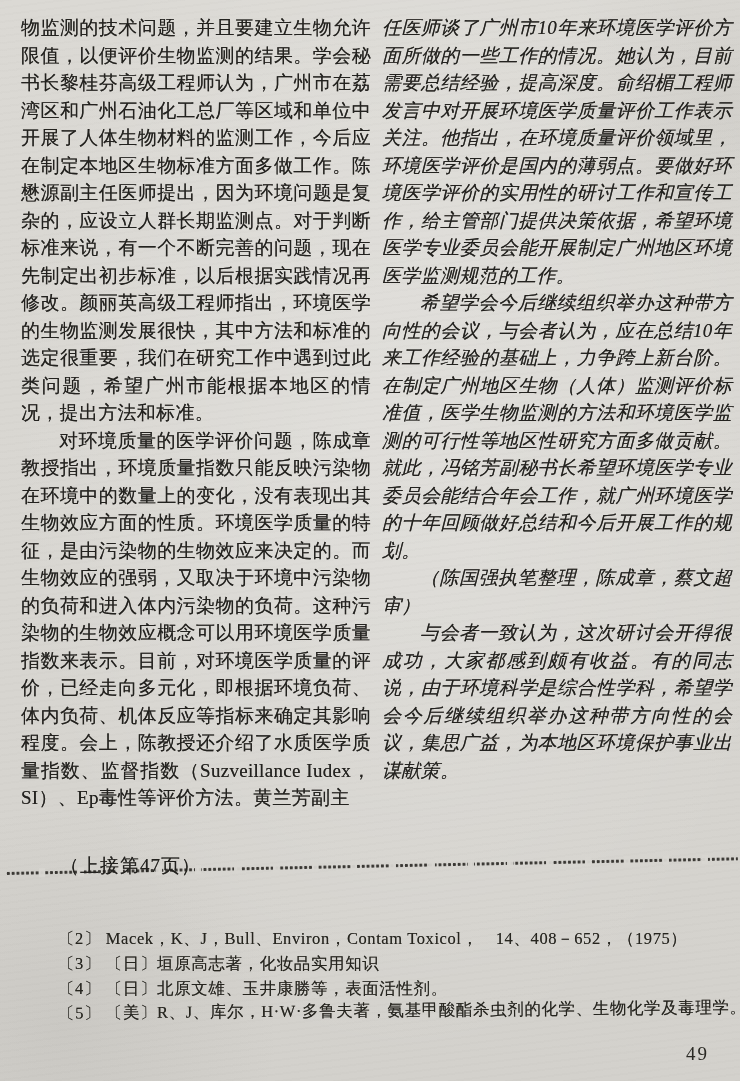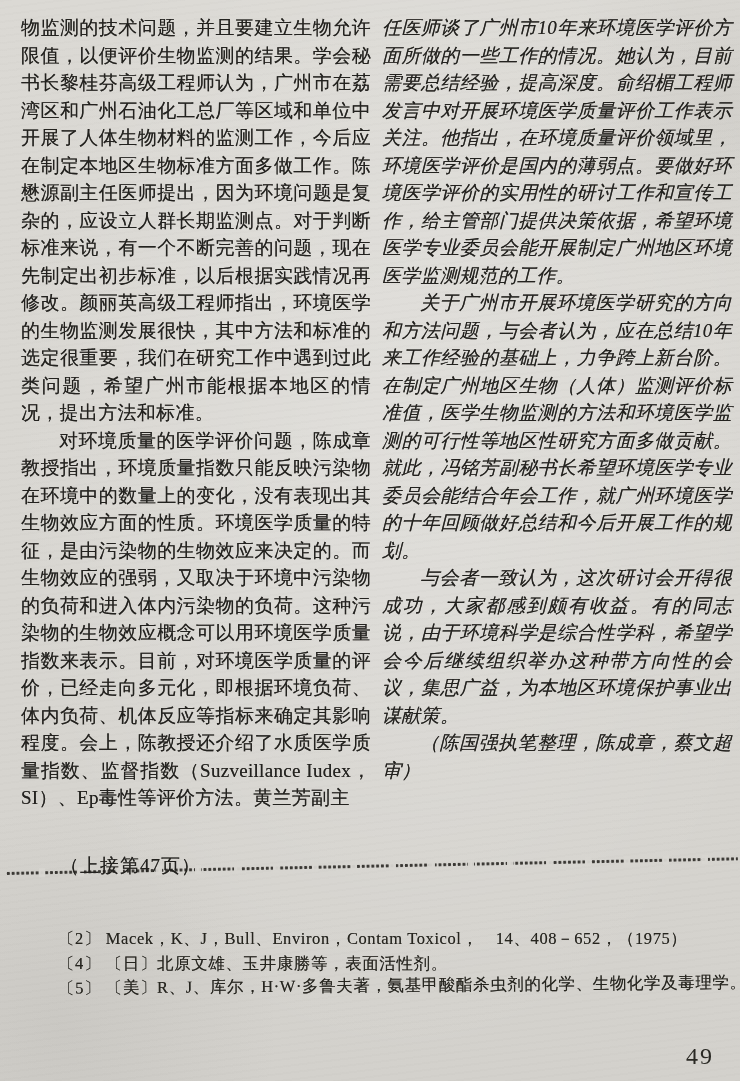--- a/index.html
+++ b/index.html
@@ -53,45 +53,46 @@
     font-size:16.5px;line-height:25px;color:#26251f;
     letter-spacing:.6px;
     text-shadow:0 0 .4px rgba(30,28,25,.55);
   }
   .refs .ref-line{margin:0;white-space:nowrap;}
   .refs .ref-cont{padding-left:6px;font-weight:bold;}
   .refs .ref-item{padding-left:38px;}
   .refs .ref-item.tilt{transform:rotate(-.5deg);transform-origin:left center;}
   .page-number{
     position:absolute;left:686px;top:1043px;
-    font-size:24px;color:#2a2924;letter-spacing:2px;
+    font-size:19px;color:#2a2924;letter-spacing:2px;
   }
 </style>
 </head>
 <body>
 
 <div class="page">
   <div class="texture"></div>
 
   <div class="col col-left">
     <p>物监测的技术问题，并且要建立生物允许限值，以便评价生物监测的结果。学会秘书长黎桂芬高级工程师认为，广州市在荔湾区和广州石油化工总厂等区域和单位中开展了人体生物材料的监测工作，今后应在制定本地区生物标准方面多做工作。陈懋源副主任医师提出，因为环境问题是复杂的，应设立人群长期监测点。对于判断标准来说，有一个不断完善的问题，现在先制定出初步标准，以后根据实践情况再修改。颜丽英高级工程师指出，环境医学的生物监测发展很快，其中方法和标准的选定很重要，我们在研究工作中遇到过此类问题，希望广州市能根据本地区的情况，提出方法和标准。</p>
     <p class="indent">对环境质量的医学评价问题，陈成章教授指出，环境质量指数只能反映污染物在环境中的数量上的变化，没有表现出其生物效应方面的性质。环境医学质量的特征，是由污染物的生物效应来决定的。而生物效应的强弱，又取决于环境中污染物的负荷和进入体内污染物的负荷。这种污染物的生物效应概念可以用环境医学质量指数来表示。目前，对环境医学质量的评价，已经走向多元化，即根据环境负荷、体内负荷、机体反应等指标来确定其影响程度。会上，陈教授还介绍了水质医学质量指数、监督指数（Suzveillance Iudex，SI）、Ep毒性等评价方法。黄兰芳副主</p>
   </div>
 
   <div class="col col-right">
     <p>任医师谈了广州市10年来环境医学评价方面所做的一些工作的情况。她认为，目前需要总结经验，提高深度。俞绍楣工程师发言中对开展环境医学质量评价工作表示关注。他指出，在环境质量评价领域里，环境医学评价是国内的薄弱点。要做好环境医学评价的实用性的研讨工作和宣传工作，给主管部门提供决策依据，希望环境医学专业委员会能开展制定广州地区环境医学监测规范的工作。</p>
-    <p class="indent">关于广州市开展环境医学研究的方向和方法问题，与会者认为，应在总结10年来工作经验的基础上，力争跨上新台阶。在制定广州地区生物（人体）监测评价标准值，医学生物监测的方法和环境医学监测的可行性等地区性研究方面多做贡献。就此，冯铭芳副秘书长希望环境医学专业委员会能结合年会工作，就广州环境医学的十年回顾做好总结和今后开展工作的规划。</p>
+    <p class="indent">希望学会今后继续组织举办这种带方向性的会议，与会者认为，应在总结10年来工作经验的基础上，力争跨上新台阶。在制定广州地区生物（人体）监测评价标准值，医学生物监测的方法和环境医学监测的可行性等地区性研究方面多做贡献。就此，冯铭芳副秘书长希望环境医学专业委员会能结合年会工作，就广州环境医学的十年回顾做好总结和今后开展工作的规划。</p>
+    <p class="indent">（陈国强执笔整理，陈成章，蔡文超审）</p>
     <p class="indent">与会者一致认为，这次研讨会开得很成功，大家都感到颇有收益。有的同志说，由于环境科学是综合性学科，希望学会今后继续组织举办这种带方向性的会议，集思广益，为本地区环境保护事业出谋献策。</p>
-    <p class="indent">（陈国强执笔整理，陈成章，蔡文超审）</p>
   </div>
 
   <div class="divider"></div>
 
   <div class="continuation">（上接第47页）</div>
 
   <div class="refs">
     <p class="ref-line ref-item">〔2〕 Macek，K、J，Bull、Environ，Contam Toxicol，　14、408－652，（1975）</p>
+    <p class="ref-line ref-item">〔3〕 〔日〕垣原高志著，化妆品实用知识</p>
     <p class="ref-line ref-item">〔4〕 〔日〕北原文雄、玉井康勝等，表面活性剂。</p>
     <p class="ref-line ref-item tilt">〔5〕 〔美〕R、J、库尔，H·W·多鲁夫著，氨基甲酸酯杀虫剂的化学、生物化学及毒理学。</p>
   </div>
 
   <div class="page-number">49</div>
 </div>
 
 </body></html>

